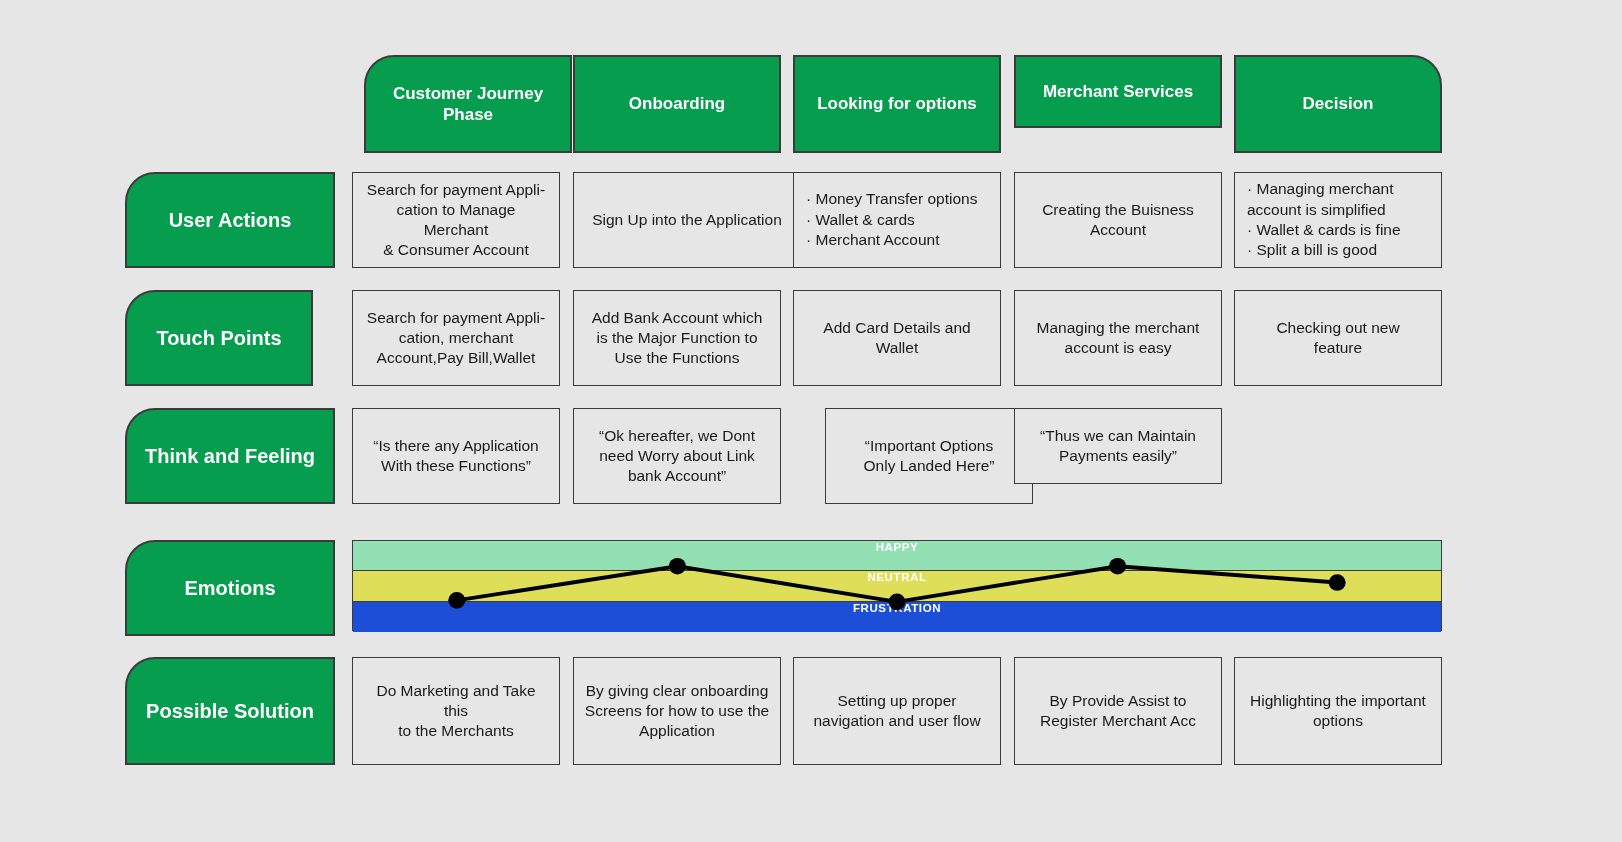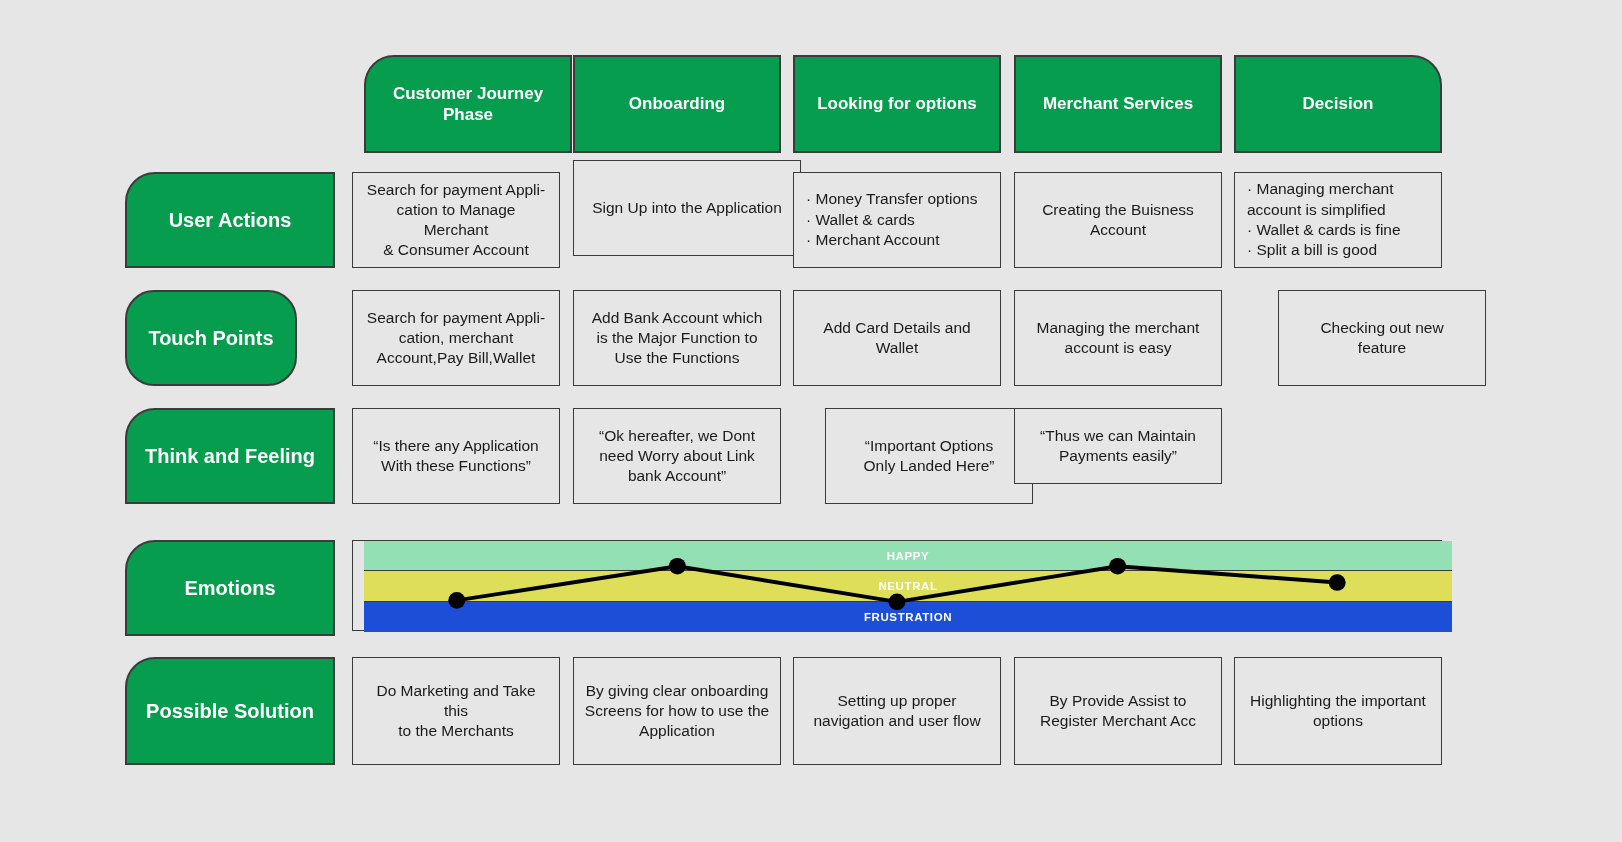--- a/index.html
+++ b/index.html
@@ -93,25 +93,24 @@
 
   
   #emotion-chart {
     position: absolute;
     box-sizing: border-box;
     border: 1.5px solid #3b3b3b;
     overflow: visible;
   }
   .band {
     position: absolute;
-    left: 11px;
+    left: 0;
     width: 100%;
     box-sizing: border-box;
     display: flex;
-    align-items: center;
     justify-content: center;
   }
   .band-label {
     color: #ffffff;
     font-weight: bold;
     font-size: 11.5px;
     letter-spacing: 0.6px;
   }
   #emotion-svg {
     position: absolute;
@@ -122,46 +121,46 @@
   }
 </style>
 </head>
 <body>
 
 <div id="board">
     <div class="cell phase-head round-tl" style="left: 352px; top: 55px; width: 208px; height: 98px; margin-left: 12px;">Customer Journey
 Phase</div>
     <div class="cell phase-head" style="left: 573px; top: 55px; width: 208px; height: 98px;">Onboarding</div>
     <div class="cell phase-head" style="left: 793px; top: 55px; width: 208px; height: 98px;">Looking for options</div>
-    <div class="cell phase-head" style="left: 1014px; top: 55px; width: 208px; height: 98px;">Merchant Services</div>
+    <div class="cell phase-head" style="left: 1014px; top: 55px; width: 208px; height: 73px;">Merchant Services</div>
     <div class="cell phase-head round-tr" style="left: 1234px; top: 55px; width: 208px; height: 98px;">Decision</div>
     <div class="cell row-label" style="left: 125px; top: 172px; width: 210px; height: 96px;">User Actions</div>
-    <div class="cell row-label" style="left: 125px; top: 290px; width: 172px; height: 96px; border-radius: 29px;">Touch Points</div>
+    <div class="cell row-label" style="left: 125px; top: 290px; width: 188px; height: 96px;">Touch Points</div>
     <div class="cell row-label" style="left: 125px; top: 408px; width: 210px; height: 96px;">Think and Feeling</div>
     <div class="cell row-label" style="left: 125px; top: 540px; width: 210px; height: 96px;">Emotions</div>
     <div class="cell row-label" style="left: 125px; top: 657px; width: 210px; height: 108px;">Possible Solution</div>
     <div class="cell content-cell" style="left: 352px; top: 172px; width: 208px; height: 96px;">Search for payment Appli-
 cation to Manage Merchant
 &amp; Consumer Account</div>
-    <div class="cell content-cell" style="left: 573px; top: 160px; width: 228px; height: 96px;">Sign Up into the Application</div>
+    <div class="cell content-cell" style="left: 573px; top: 172px; width: 228px; height: 96px;">Sign Up into the Application</div>
     <div class="cell content-cell bullets" style="left: 793px; top: 172px; width: 208px; height: 96px;"><div class="bullet-wrap"><div class="bullet-line">· Money Transfer options</div><div class="bullet-line">· Wallet &amp; cards</div><div class="bullet-line">· Merchant Account</div></div></div>
     <div class="cell content-cell" style="left: 1014px; top: 172px; width: 208px; height: 96px;">Creating the Buisness
 Account</div>
     <div class="cell content-cell bullets" style="left: 1234px; top: 172px; width: 208px; height: 96px;"><div class="bullet-wrap"><div class="bullet-line">· Managing merchant account is simplified</div><div class="bullet-line">· Wallet &amp; cards is fine</div><div class="bullet-line">·  Split a bill is good</div></div></div>
     <div class="cell content-cell" style="left: 352px; top: 290px; width: 208px; height: 96px;">Search for payment Appli-
 cation, merchant
 Account,Pay Bill,Wallet</div>
     <div class="cell content-cell" style="left: 573px; top: 290px; width: 208px; height: 96px;">Add Bank Account which
 is the Major Function to
 Use the Functions</div>
     <div class="cell content-cell" style="left: 793px; top: 290px; width: 208px; height: 96px;">Add Card Details and
 Wallet</div>
     <div class="cell content-cell" style="left: 1014px; top: 290px; width: 208px; height: 96px;">Managing the merchant
 account is easy</div>
-    <div class="cell content-cell" style="left: 1234px; top: 290px; width: 208px; height: 96px; margin-left: 44px;">Checking out new
+    <div class="cell content-cell" style="left: 1234px; top: 290px; width: 208px; height: 96px;">Checking out new
 feature</div>
     <div class="cell content-cell" style="left: 352px; top: 408px; width: 208px; height: 96px;">“Is there any Application
 With these Functions”</div>
     <div class="cell content-cell" style="left: 573px; top: 408px; width: 208px; height: 96px;">“Ok hereafter, we Dont
 need Worry about Link
 bank Account”</div>
     <div class="cell content-cell" style="left: 793px; top: 408px; width: 208px; height: 96px; margin-left: 32px;">“Important Options
 Only Landed Here”</div>
     <div class="cell content-cell" style="left: 1014px; top: 408px; width: 208px; height: 76px;">“Thus we can Maintain
 Payments easily”</div>

